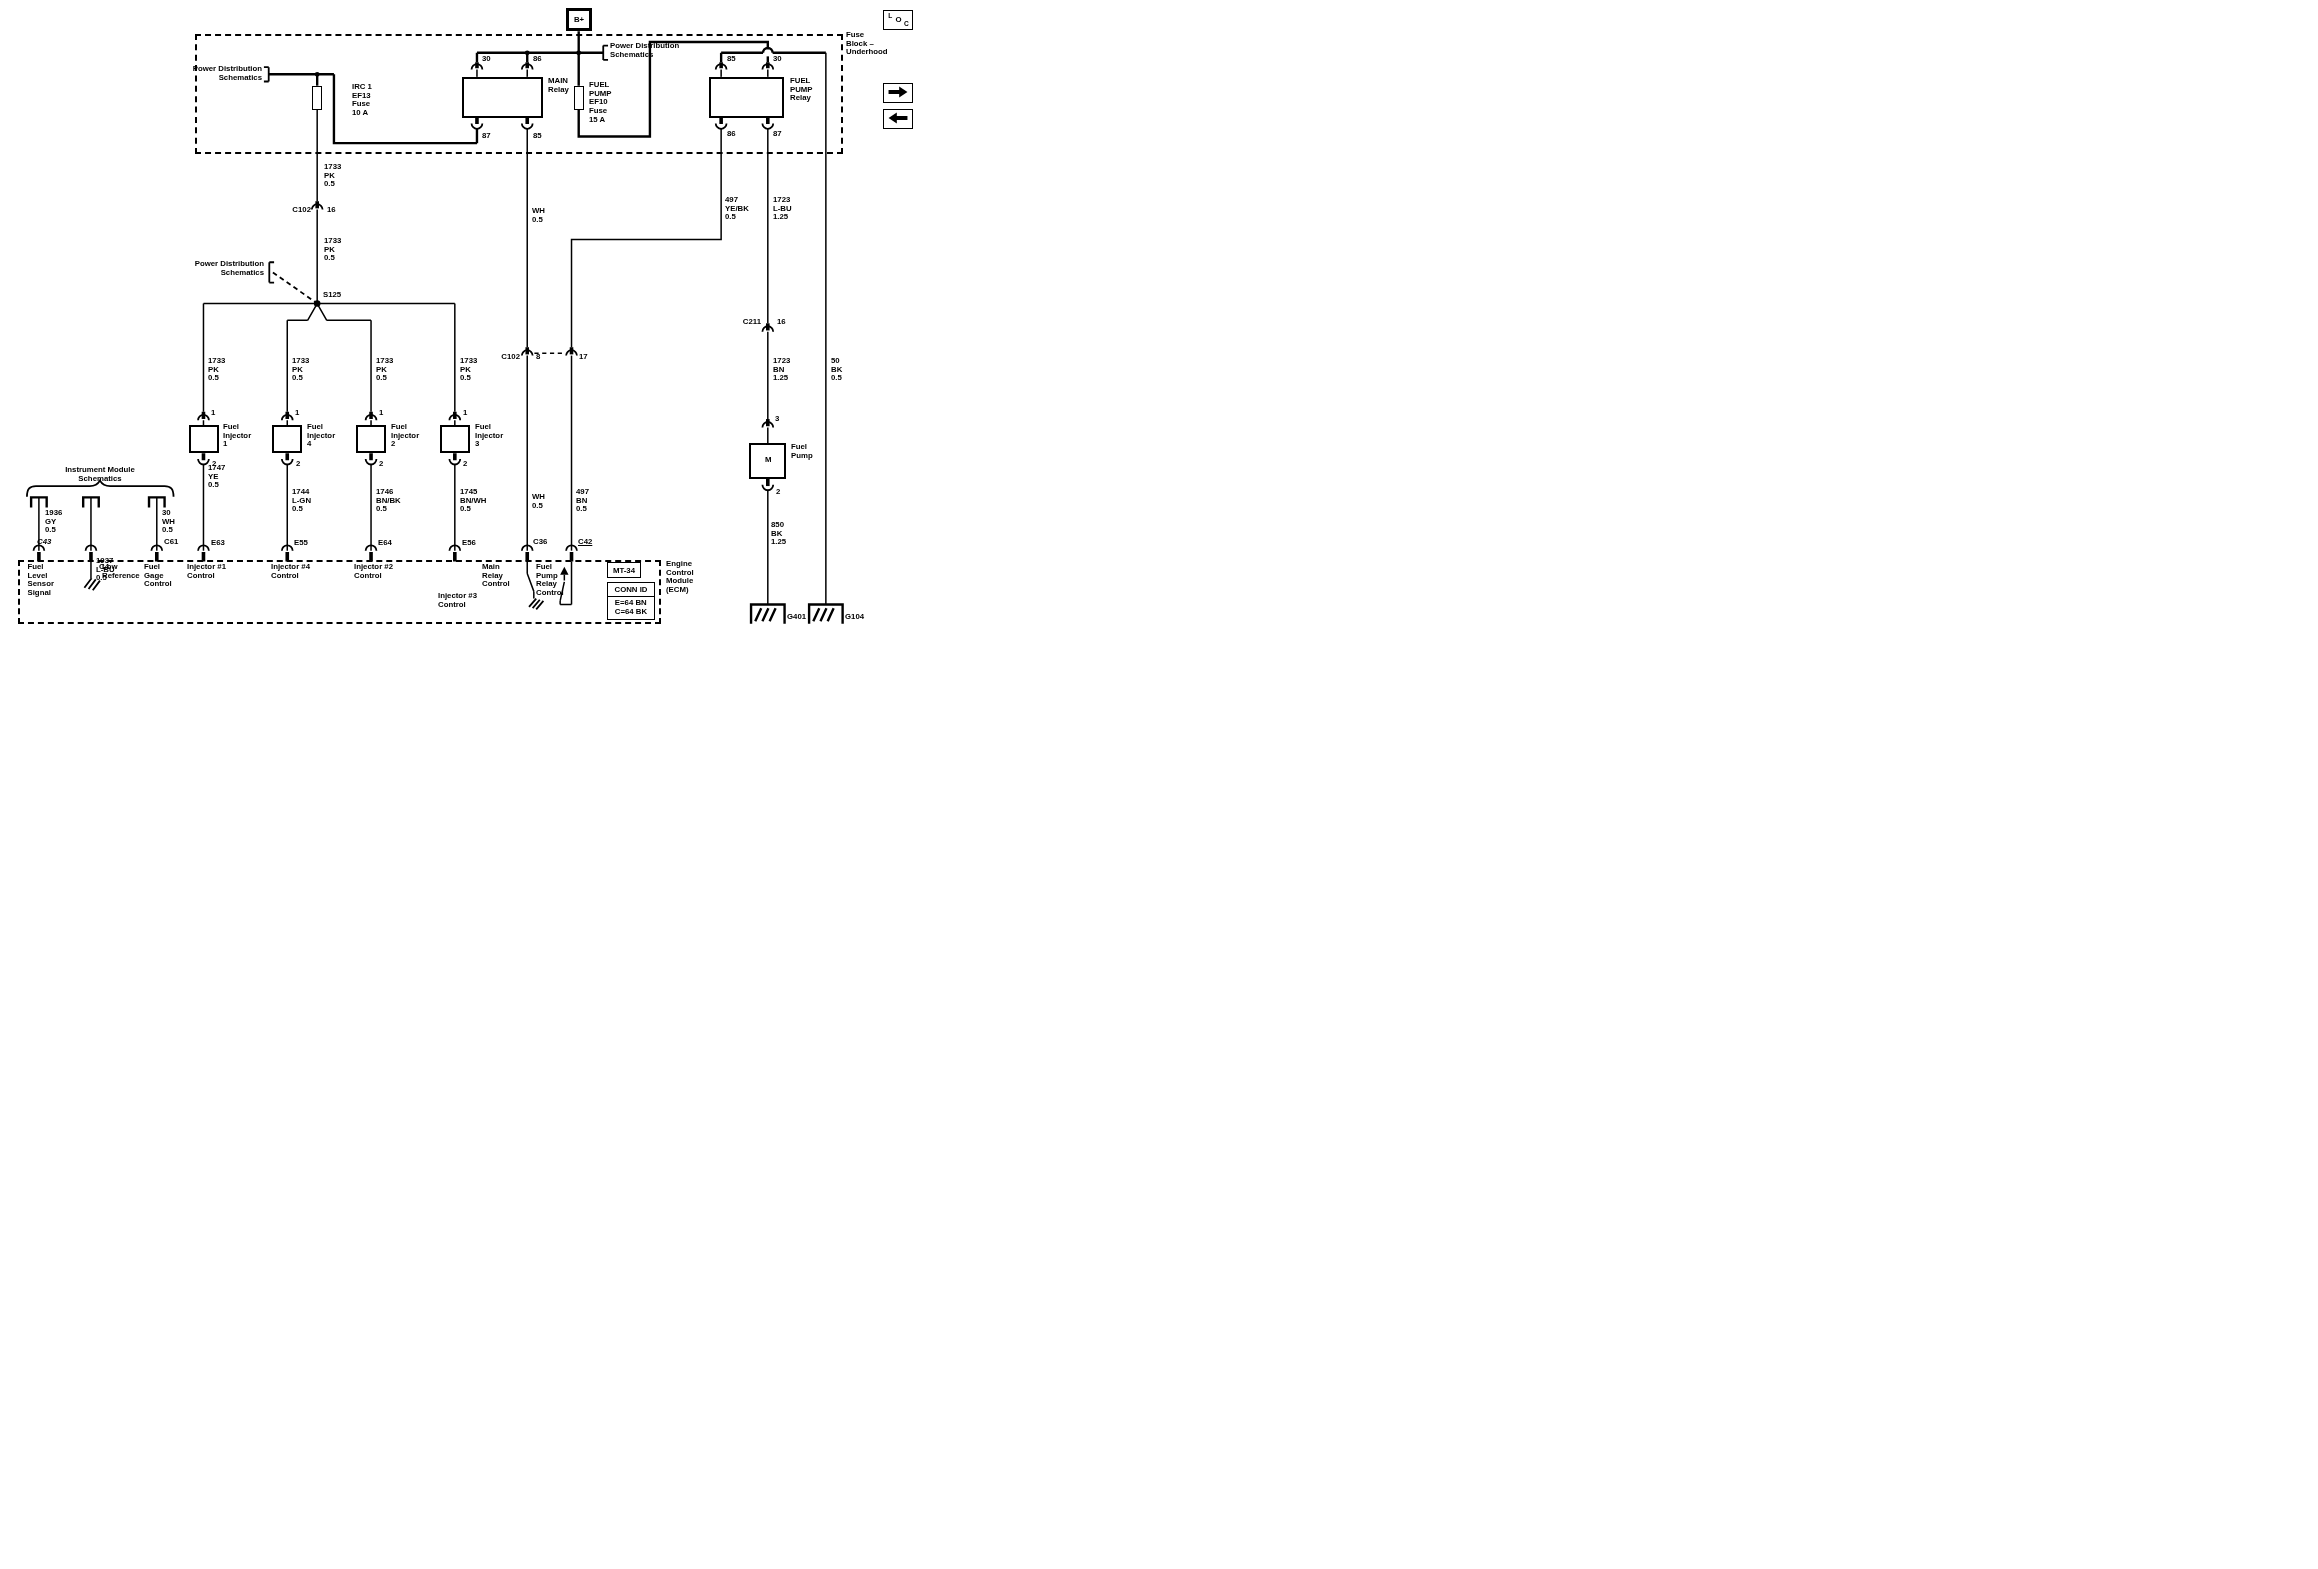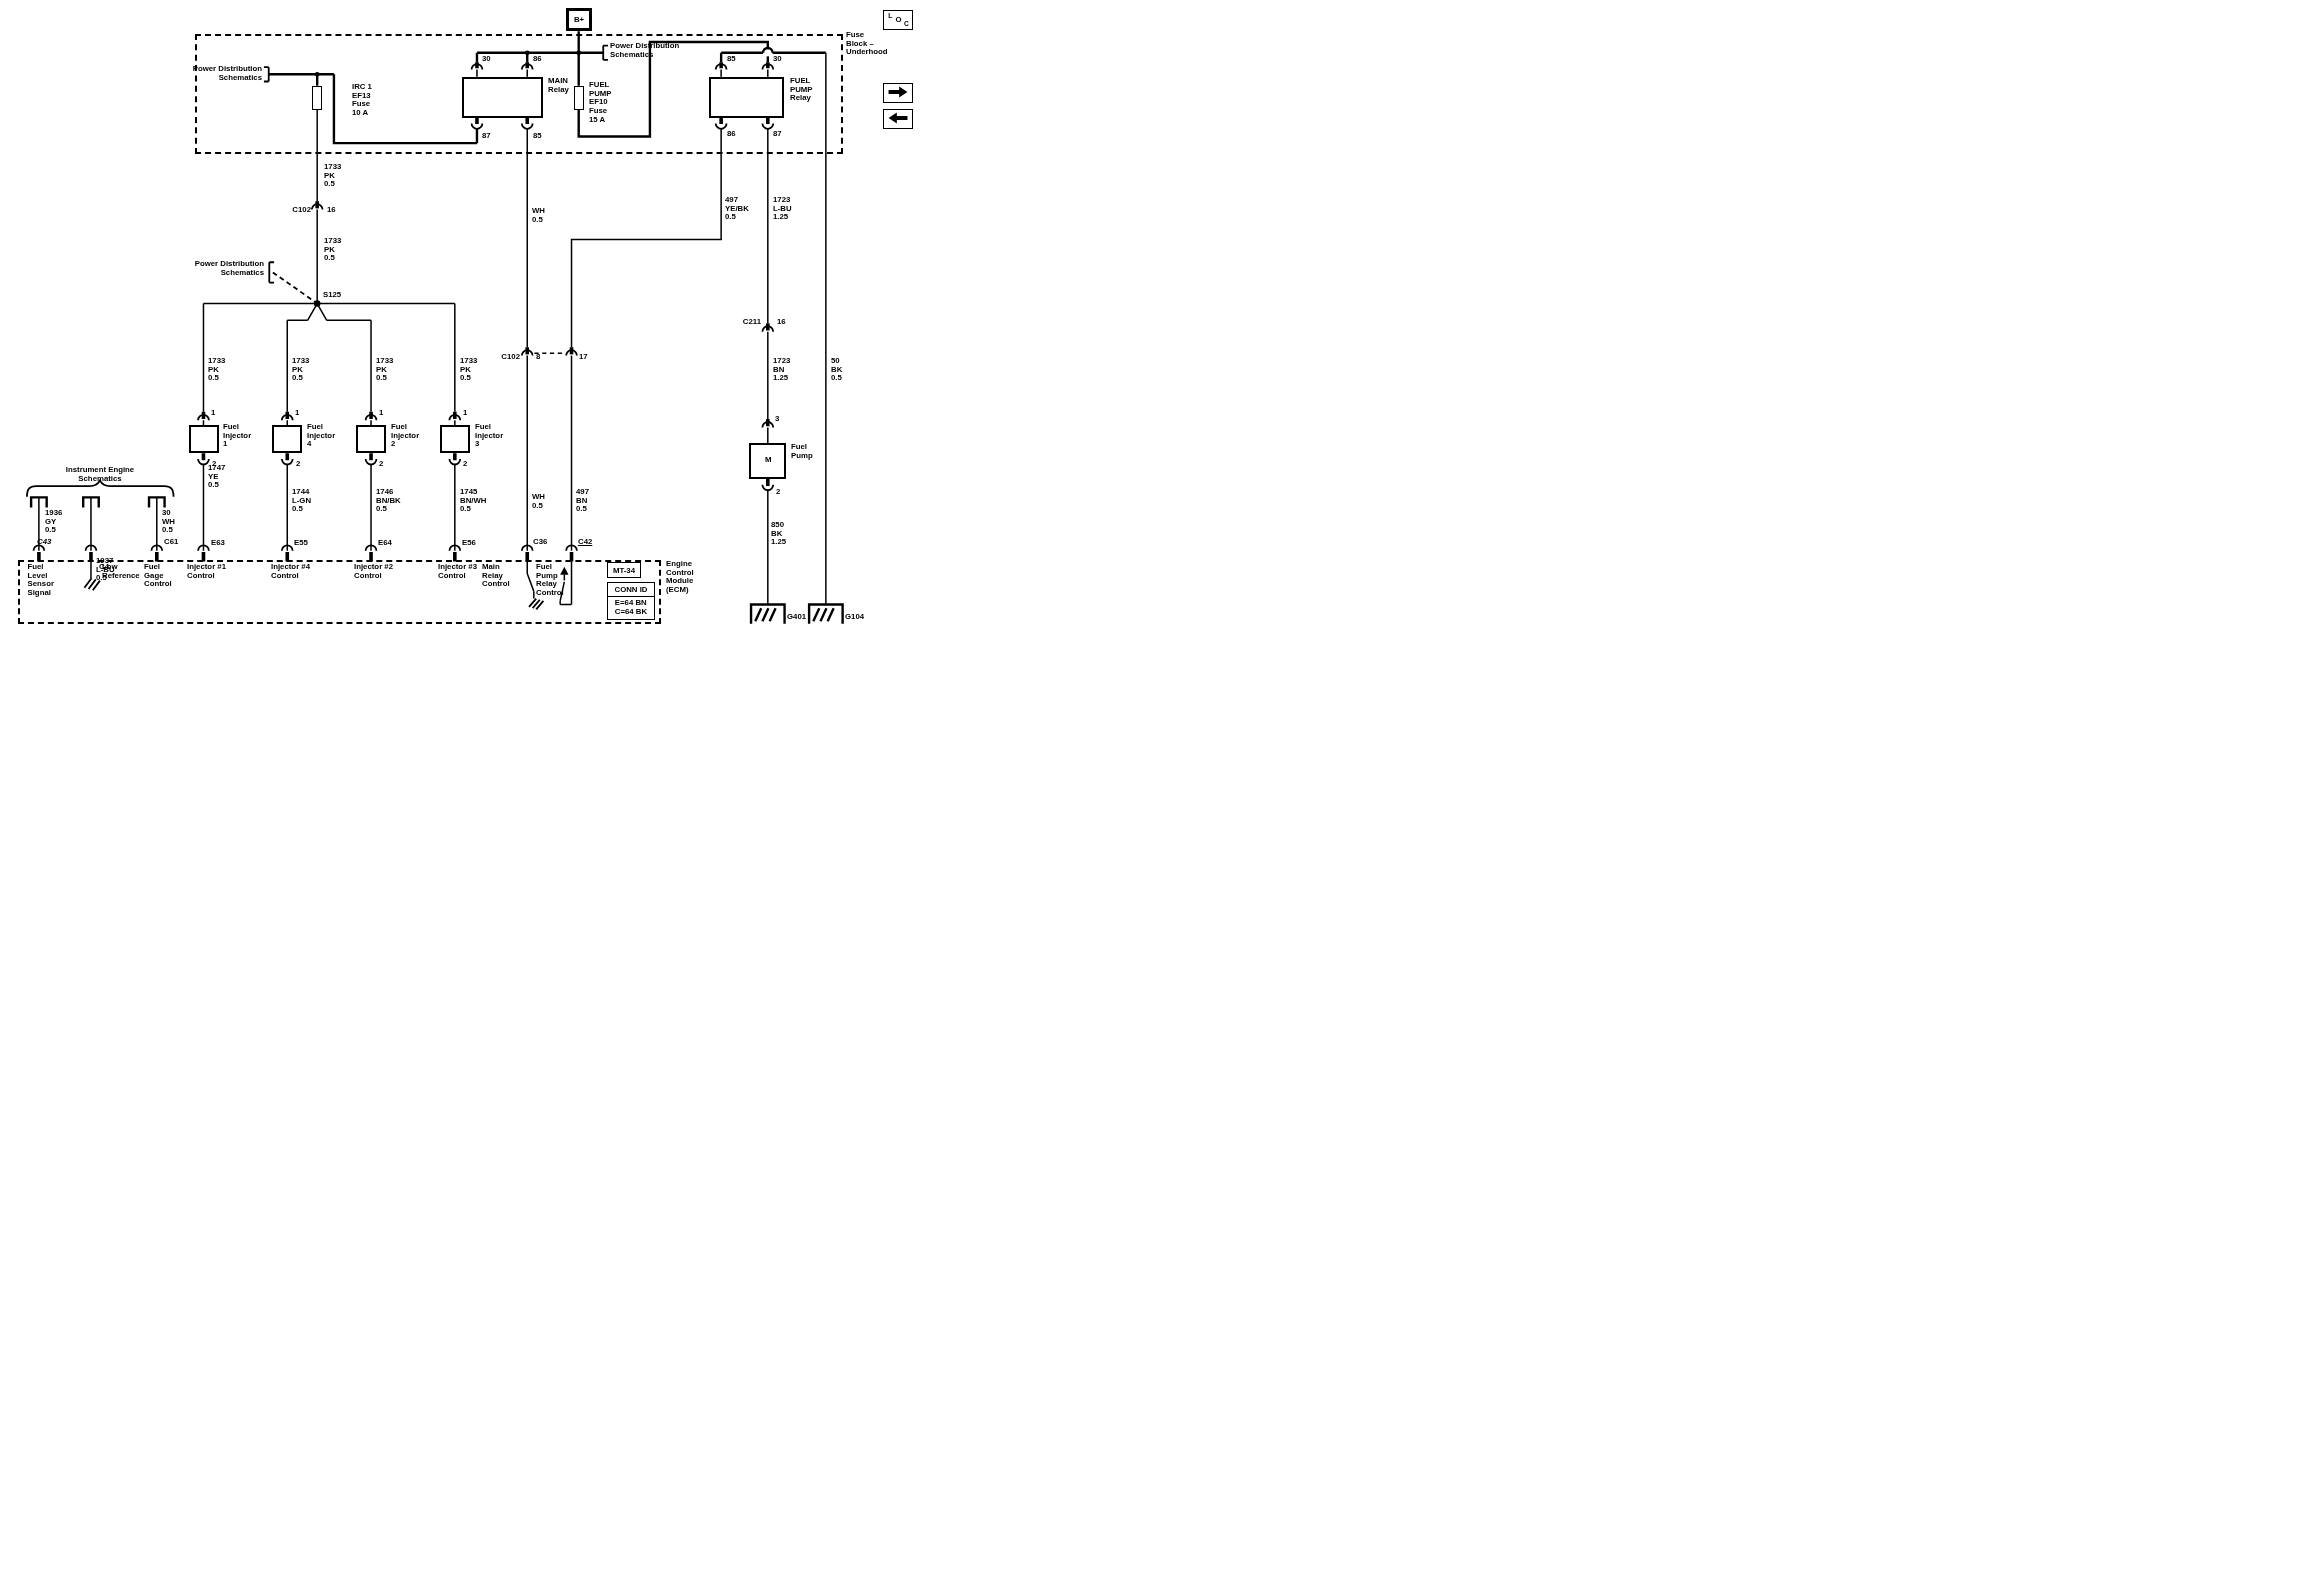--- a/index.html
+++ b/index.html
@@ -310,21 +310,21 @@
   <div class="t" style="left:294px;top:539px;">E55</div>
   <div class="t" style="left:378px;top:539px;">E64</div>
   <div class="t" style="left:462px;top:539px;">E56</div>
 
   <div class="t" style="left:187px;top:563px;">Injector #1
 Control</div>
   <div class="t" style="left:271px;top:563px;">Injector #4
 Control</div>
   <div class="t" style="left:354px;top:563px;">Injector #2
 Control</div>
-  <div class="t" style="left:438px;top:563px;">Injector #3
+  <div class="t" style="left:438px;top:592px;">Injector #3
 Control</div>
 
   <div class="t" style="left:532px;top:207px;">WH
 0.5</div>
   <div class="t r" style="left:490px;top:353px;width:30px;">C102</div>
   <div class="t" style="left:536px;top:353px;">8</div>
   <div class="t" style="left:579px;top:353px;">17</div>
   <div class="t" style="left:532px;top:493px;">WH
 0.5</div>
   <div class="t" style="left:533px;top:538px;">C36</div>
@@ -358,21 +358,21 @@
   <div class="t" style="left:775px;top:415px;">3</div>
   <div class="t" style="left:791px;top:443px;">Fuel
 Pump</div>
   <div class="t" style="left:776px;top:488px;">2</div>
   <div class="t" style="left:771px;top:521px;">850
 BK
 1.25</div>
   <div class="t" style="left:787px;top:613px;">G401</div>
   <div class="t" style="left:845px;top:613px;">G104</div>
 
-  <div class="t c" style="left:55px;top:466px;width:90px;">Instrument Engine
+  <div class="t c" style="left:55px;top:466px;width:90px;">Instrument Module
 Schematics</div>
   <div class="t" style="left:45px;top:509px;">1936
 GY
 0.5</div>
   <div class="t" style="left:96px;top:509px;margin-top:48px;">1937
 L-BU
 0.5</div>
   <div class="t" style="left:162px;top:509px;">30
 WH
 0.5</div>

